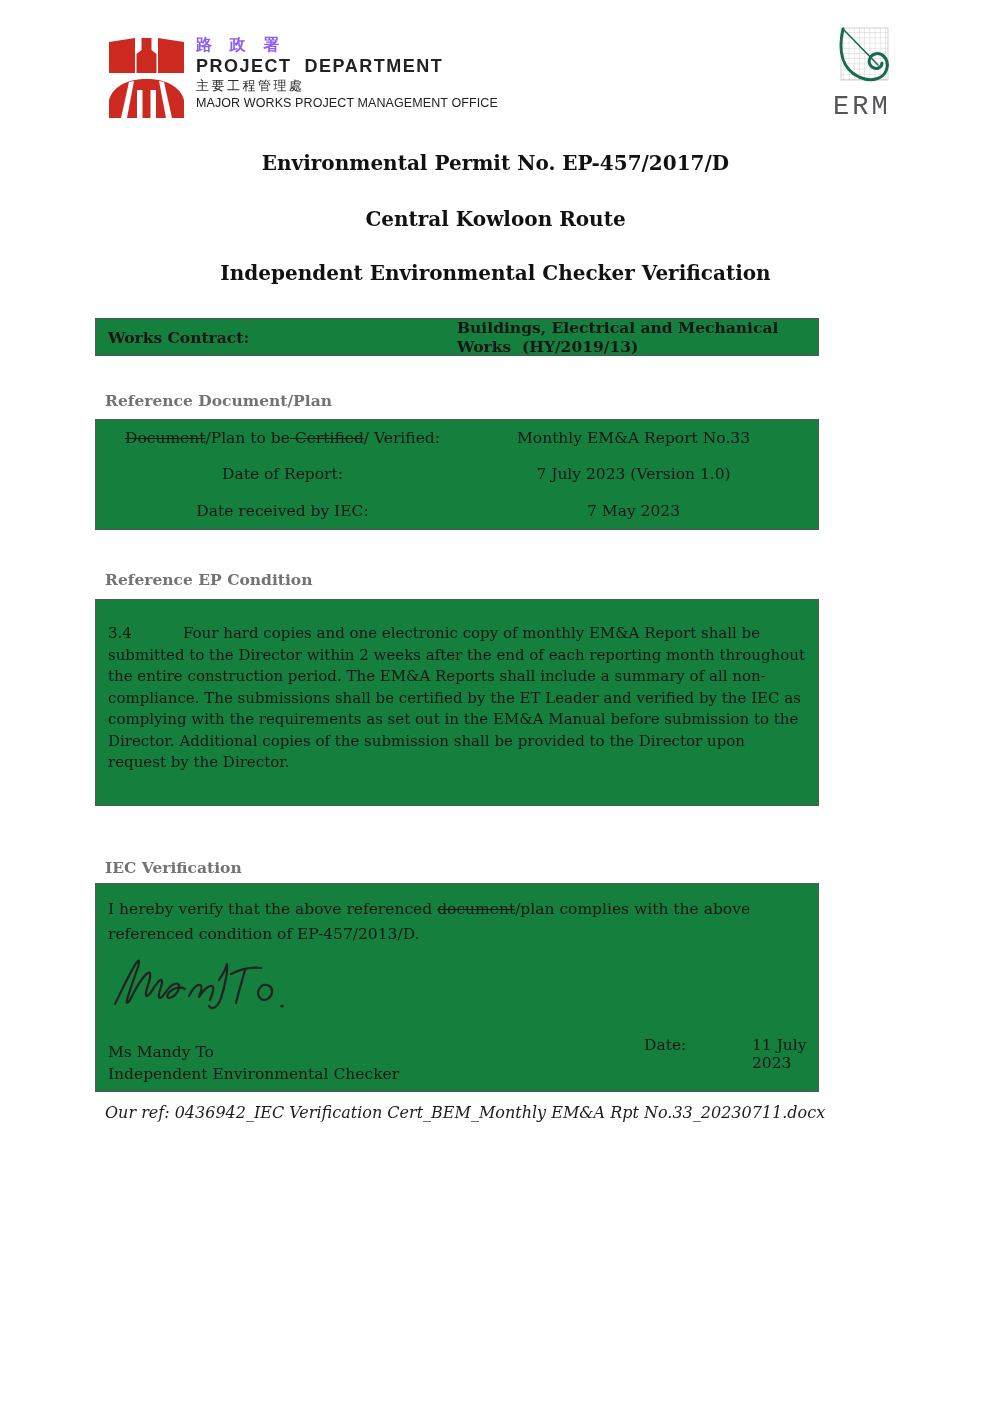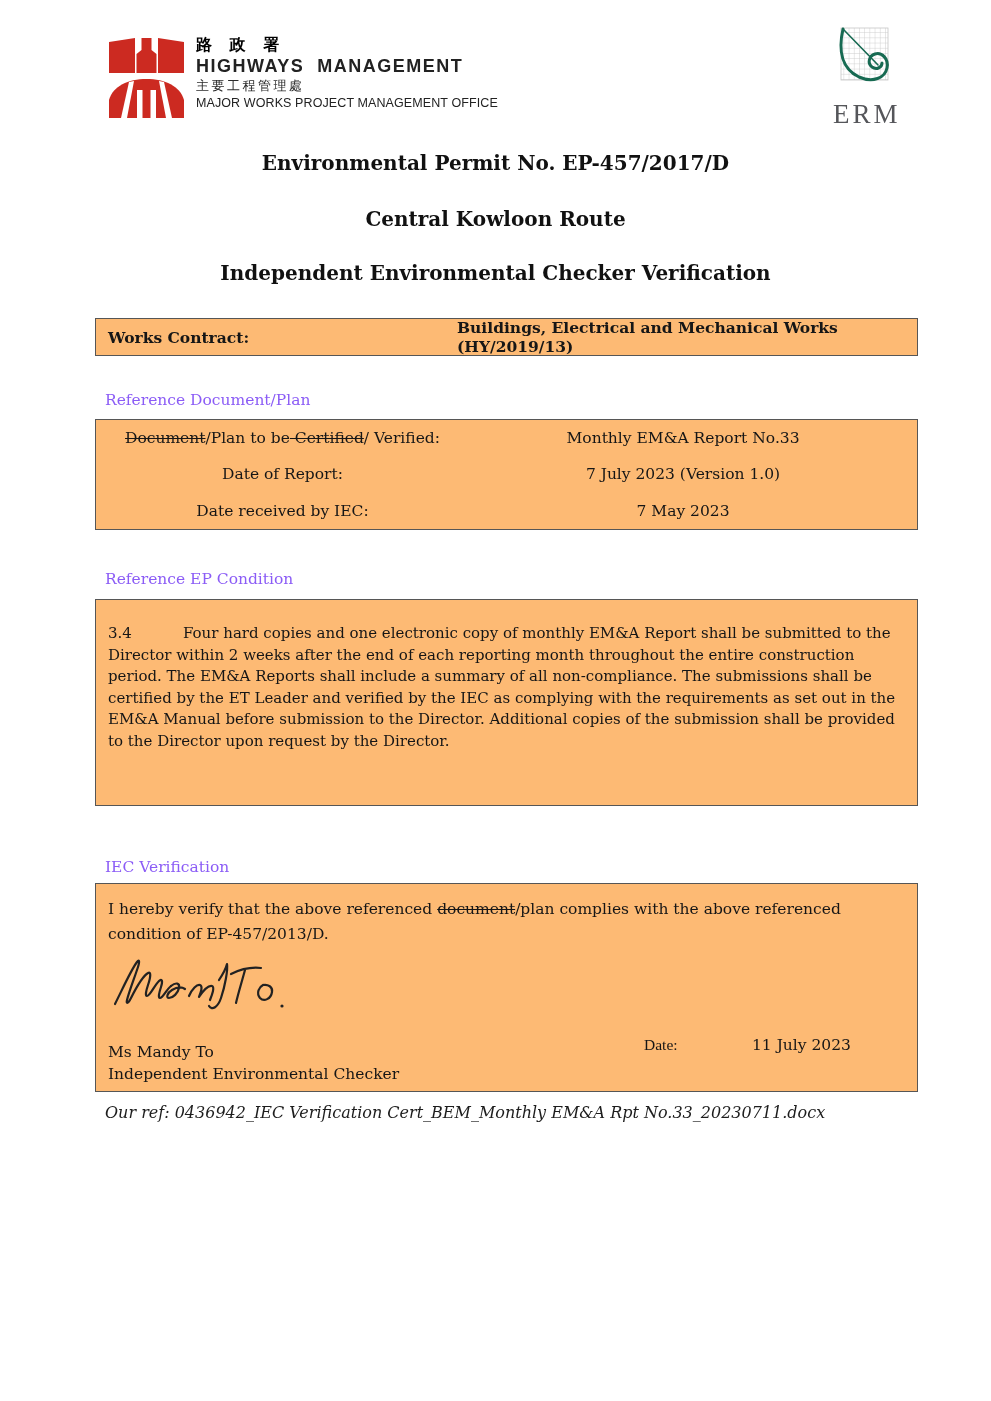--- a/index.html
+++ b/index.html
@@ -6,54 +6,54 @@
   html,body { background:#e8e8e8; }
   .page {
     position:relative; width:991px; height:1401px; margin:0 auto;
     background:#ffffff; color:#161616;
     font-family:"DejaVu Serif","Liberation Serif",serif;
     font-size:15.5px; overflow:hidden;
   }
   
   .hyd-logo { position:absolute; left:104px; top:33px; }
   .hyd-text { position:absolute; left:196px; top:36px; line-height:1.15; }
-  .hyd-zh   { font-family:"DejaVu Sans","Liberation Sans",sans-serif; font-weight:bold; font-size:16px; letter-spacing:6px; color:#000000; }
+  .hyd-zh   { font-family:"DejaVu Sans","Liberation Sans",sans-serif; font-weight:bold; font-size:16px; letter-spacing:6px; color:#8b5cf6; }
   .hyd-en   { font-family:"Liberation Sans",sans-serif; font-weight:bold; font-size:18px; letter-spacing:1.5px; color:#222; white-space:pre; margin-top:2px; }
   .office-zh{ font-family:"DejaVu Sans","Liberation Sans",sans-serif; font-size:13px; letter-spacing:2.5px; color:#2b2b2b; margin-top:2px; }
   .office-en{ font-family:"Liberation Sans",sans-serif; font-size:12.5px; color:#222; margin-top:2px; letter-spacing:0.1px; }
   .erm-logo { position:absolute; left:833px; top:27px; width:110px; }
-  .erm-word { font-family:Liberation Serif, serif; font-size:27px; color:#55565a; letter-spacing:3px; line-height:1; margin-top:12px; }
+  .erm-word { font-family:Liberation Mono, monospace; font-size:27px; color:#55565a; letter-spacing:3px; line-height:1; margin-top:5px; }
   
   .doc-title { position:absolute; left:0; width:100%; text-align:center; font-weight:bold; font-size:20px; color:#111; }
   .t1 { top:151px; } .t2 { top:207px; } .t3 { top:261px; }
   
-  .sec-h { position:absolute; left:105px; font-weight:normal; font-size:15.5px; color:#8b5cf6; }
+  .sec-h { position:absolute; left:105px; font-weight:bold; font-size:15.5px; color:#737373; }
   .h-refdoc { top:391px; } .h-refep { top:570px; } .h-iec { top:858px; }
   
-  .box { position:absolute; left:95px; width:823px; border:1px solid #565656; background:#fdba74; }
+  .box { position:absolute; left:95px; width:724px; border:1px solid #565656; background:#15803d; }
   .works-table  { top:318px; height:38px; display:flex; align-items:center; }
   .refdoc-table { top:419px; height:111px; display:flex; flex-direction:column; justify-content:center; }
   .refep-table  { top:599px; height:207px; padding:11px 12px 0 12px; }
   .iec-box      { top:883px; height:209px; }
   .row { display:flex; align-items:center; height:37px;text-align:center; }
   .cell-label { width:361px; padding-left:12px; flex:none; }
   .cell-value { flex:1; padding-right:8px; }
   .bold { font-weight:bold; }
   .pre  { white-space:pre-wrap; }
   .strike { text-decoration:line-through; }
   .ep-row { display:flex; line-height:21px; }
   .ep-row .cell-label { padding-left:0; }
   .ep-subject { margin-top:17px; line-height:21px; }
   .clause { margin-top:12px; line-height:21.5px; font-size:15px; }
   .clause-no { display:inline-block; width:75px; }
   
   .statement { padding:13px 16px 0 12px; line-height:25px; }
   .signature { position:absolute; left:15px; top:70px; }
   .sig-name  { position:absolute; left:12px;  top:152px;margin-top:7px; }
-  .date-label{ position:absolute; left:548px; top:152px;font-family:Liberation Serif, serif; }
+  .date-label{ position:absolute; left:548px; top:152px; }
   .date-value{ position:absolute; left:656px; top:152px; }
   .sig-title { position:absolute; left:12px;  top:181px; }
   
   .our-ref { position:absolute; left:105px; top:1103px; font-style:italic; font-size:16px; color:#1d1d1d; }
 </style>
 </head>
 <body>
 
 <div class="page">
 
@@ -68,21 +68,21 @@
       <g fill="#ffffff">
         <polygon points="25,49 30,48 23,85 17,85"></polygon>
         <polygon points="55,48 60,49 68,85 62,85"></polygon>
         <path d="M33 85 L33 57 L52 57 L52 85 Z"></path>
       </g>
       <rect x="38.5" y="50" width="8" height="35" fill="#cc2a21"></rect>
     </svg>
   </div>
   <div class="hyd-text">
     <div class="hyd-zh">路 政 署</div>
-    <div class="hyd-en">HIGHWAYS  MANAGEMENT</div>
+    <div class="hyd-en">PROJECT  DEPARTMENT</div>
     <div class="office-zh">主要工程管理處</div>
     <div class="office-en">MAJOR WORKS PROJECT MANAGEMENT OFFICE</div>
   </div>
 
   <div class="erm-logo">
     <svg width="64" height="58" viewBox="0 0 64 58" aria-hidden="true">
       <defs>
         <pattern id="ermgrid" width="5.2" height="5.2" patternUnits="userSpaceOnUse">
           <path d="M5.2 0 H0 V5.2" fill="none" stroke="#c6c6c6" stroke-width="0.8"></path>
         </pattern>

